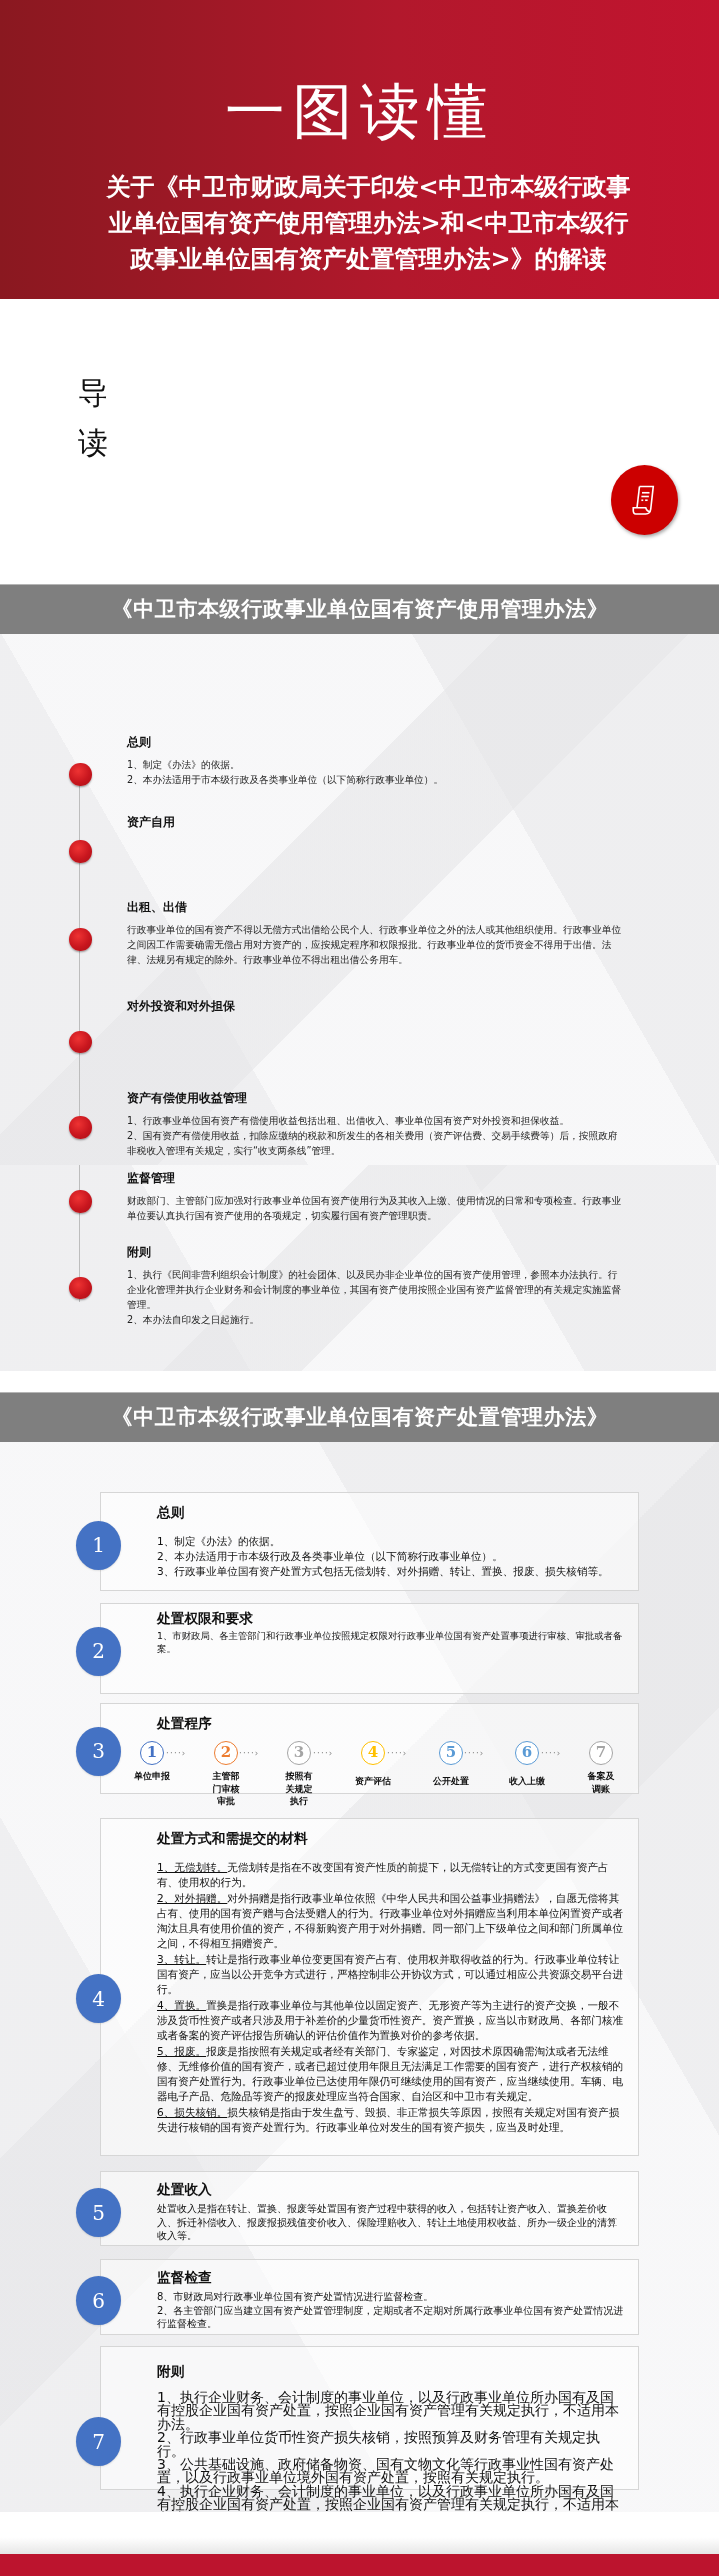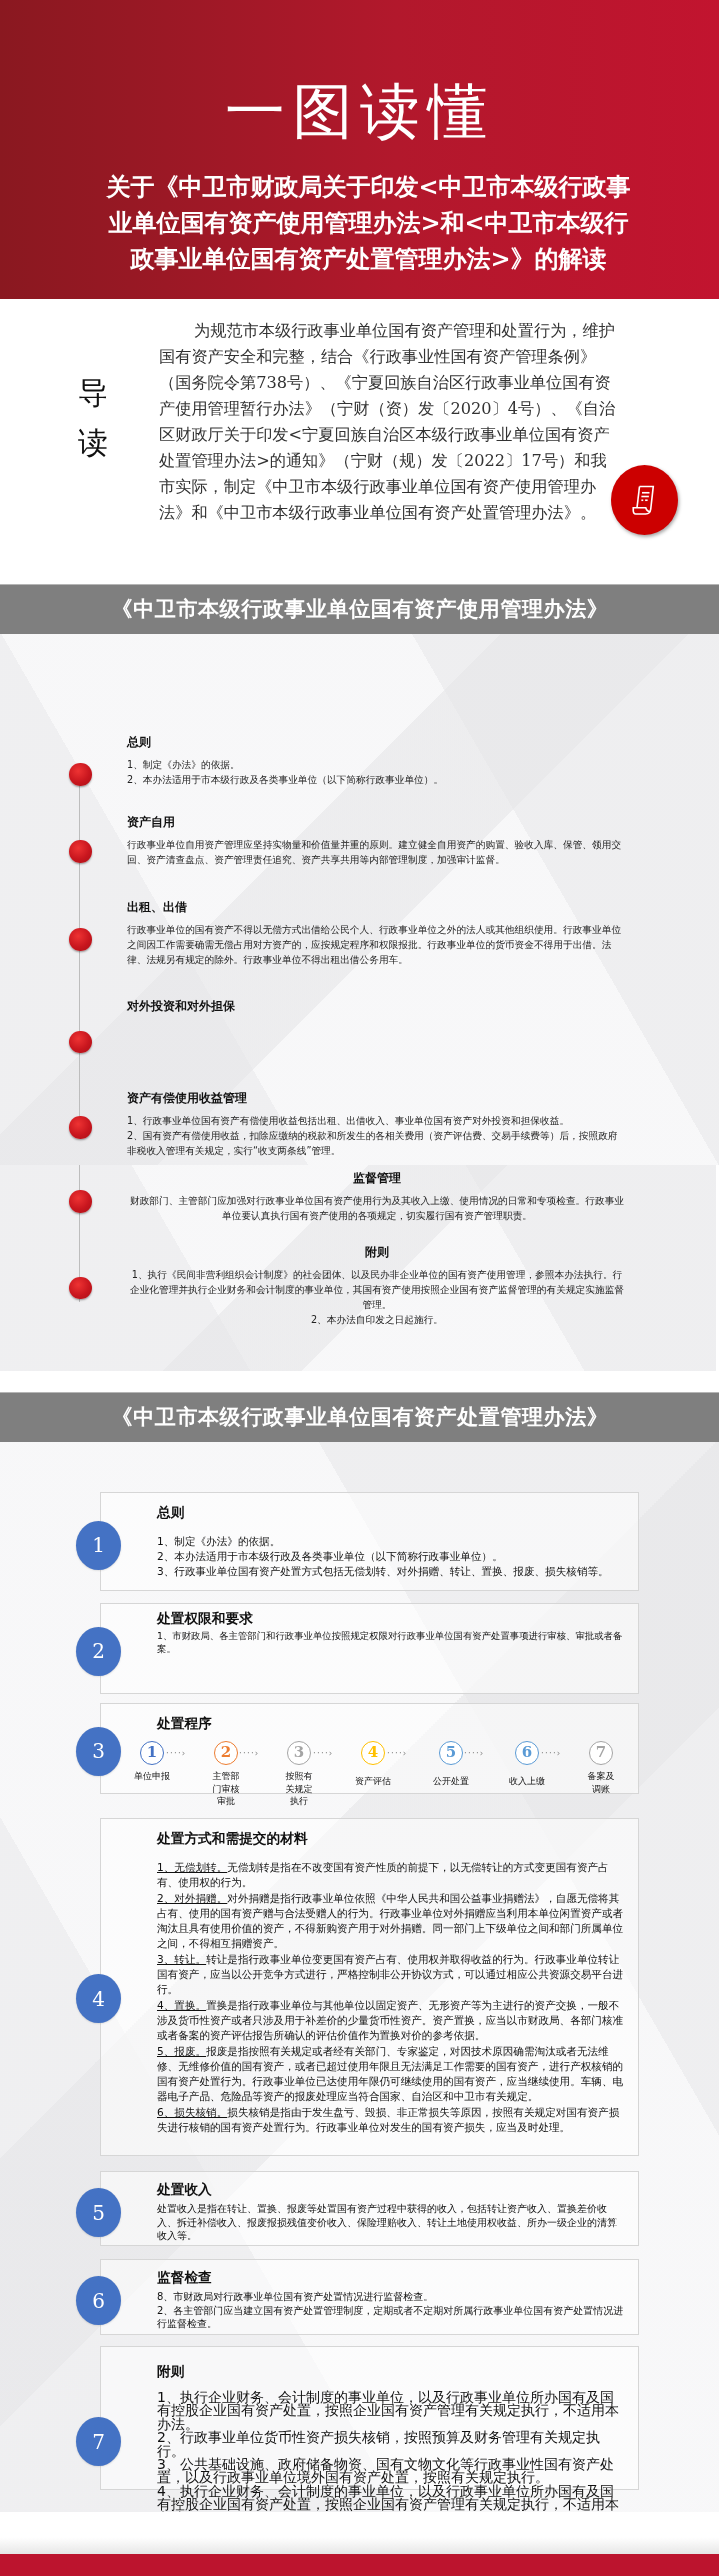--- a/index.html
+++ b/index.html
@@ -102,21 +102,21 @@
 
   
   .steps { position: absolute; left: 26px; top: 37px; width: 500px; height: 62px; }
   .step { position: absolute; top: 0; width: 50px; text-align: center; }
   .step-circle {
     width: 24px; height: 24px; margin: 0 auto; border-radius: 50%;
     border: 1.9px solid #4472c4; background: #fff;
     font-family: "DejaVu Serif", "Liberation Serif", serif; font-size: 15px; font-weight: bold;
     line-height: 20px;
   }
-  .step-label { margin-top: 5px; font-size: 9px; font-weight: normal; line-height: 12.5px; color: #111; }
+  .step-label { margin-top: 5px; font-size: 9px; font-weight: bold; line-height: 12.5px; color: #111; }
   .step-arrow {
     position: absolute; top: 7.5px; width: 36px; height: 8.7px;
     font-size: 8.7px; line-height: 8.7px; color: #888; letter-spacing: 1.2px; white-space: nowrap;
   }
 
   
   .footer-gap { height: 42px; background: linear-gradient(#fff 0%, #fff 60%, #e6e6e6 100%); }
   .footer {
     position: relative; height: 157px; background: #bc142e; color: #fff;
   }
@@ -127,21 +127,20 @@
 <header class="hero">
   <h1 class="hero-title">一图读懂</h1>
   <div class="hero-sub">关于《中卫市财政局关于印发&lt;中卫市本级行政事业单位国有资产使用管理办法&gt;和&lt;中卫市本级行政事业单位国有资产处置管理办法&gt;》的解读</div>
 </header>
 
 <section class="intro">
   <div class="intro-label">
     <span>导</span>
     <span>读</span>
   </div>
-  <p class="intro-text">为规范市本级行政事业单位国有资产管理和处置行为，维护国有资产安全和完整，结合《行政事业性国有资产管理条例》（国务院令第738号）、《宁夏回族自治区行政事业单位国有资产使用管理暂行办法》（宁财（资）发〔2020〕4号）、《自治区财政厅关于印发&lt;宁夏回族自治区本级行政事业单位国有资产处置管理办法&gt;的通知》（宁财（规）发〔2022〕17号）和我市实际，制定《中卫市本级行政事业单位国有资产使用管理办法》和《中卫市本级行政事业单位国有资产处置管理办法》。</p>
   <div class="doc-badge">
     <svg width="25" height="32.5" viewBox="0 0 40 52" fill="none" stroke="#fff" stroke-width="2.6">
       <path d="M12 4 H34 L30 40 Q29 48 22 48 H6 Q2 48 2 42 V38 H22 Q24 44 28 44"></path>
       <path d="M12 4 L8 38"></path>
       <line x1="16" y1="14" x2="28" y2="14"></line>
       <line x1="15" y1="20" x2="27" y2="20"></line>
       <line x1="15" y1="26" x2="18" y2="26"></line>
       <line x1="21" y1="26" x2="25" y2="26"></line>
     </svg>
   </div>
@@ -160,23 +159,20 @@
         <p>1、制定《办法》的依据。</p>
         <p>2、本办法适用于市本级行政及各类事业单位（以下简称行政事业单位）。</p>
       </div>
     </div>
   </div>
 
   <div class="tl-item" style="top:180px">
     <div class="tl-dot" style="top:26px"></div>
     <div class="tl-content">
       <div class="tl-title">资产自用</div>
-      <div class="tl-body">
-        <p>行政事业单位自用资产管理应坚持实物量和价值量并重的原则。建立健全自用资产的购置、验收入库、保管、领用交回、资产清查盘点、资产管理责任追究、资产共享共用等内部管理制度，加强审计监督。</p>
-      </div>
     </div>
   </div>
 
   <div class="tl-item" style="top:265px">
     <div class="tl-dot" style="top:29px"></div>
     <div class="tl-content">
       <div class="tl-title">出租、出借</div>
       <div class="tl-body">
         <p>行政事业单位的国有资产不得以无偿方式出借给公民个人、行政事业单位之外的法人或其他组织使用。行政事业单位之间因工作需要确需无偿占用对方资产的，应按规定程序和权限报批。行政事业单位的货币资金不得用于出借。法律、法规另有规定的除外。行政事业单位不得出租出借公务用车。</p>
       </div>
@@ -195,21 +191,21 @@
     <div class="tl-content">
       <div class="tl-title">资产有偿使用收益管理</div>
       <div class="tl-body">
         <p>1、行政事业单位国有资产有偿使用收益包括出租、出借收入、事业单位国有资产对外投资和担保收益。</p>
         <p>2、国有资产有偿使用收益，扣除应缴纳的税款和所发生的各相关费用（资产评估费、交易手续费等）后，按照政府非税收入管理有关规定，实行“收支两条线”管理。</p>
       </div>
     </div>
   </div>
 </section>
 
-<section class="poly-bg" style="height:206px; margin-right:4px;text-align:center;">
+<section class="poly-bg" style="height:206px; margin-right:4px;">
   <div style="position:absolute;left:79px;top:0;width:0.6px;height:137px;background:#bdbdbd"></div>
 
   <div class="tl-item" style="top:5px">
     <div class="tl-dot" style="top:20px"></div>
     <div class="tl-content">
       <div class="tl-title">监督管理</div>
       <div class="tl-body">
         <p>财政部门、主管部门应加强对行政事业单位国有资产使用行为及其收入上缴、使用情况的日常和专项检查。行政事业单位要认真执行国有资产使用的各项规定，切实履行国有资产管理职责。</p>
       </div>
     </div>

